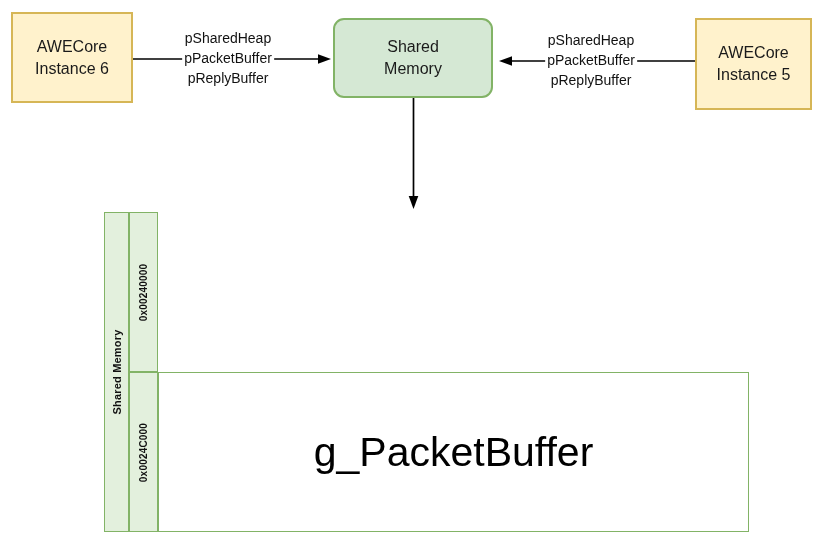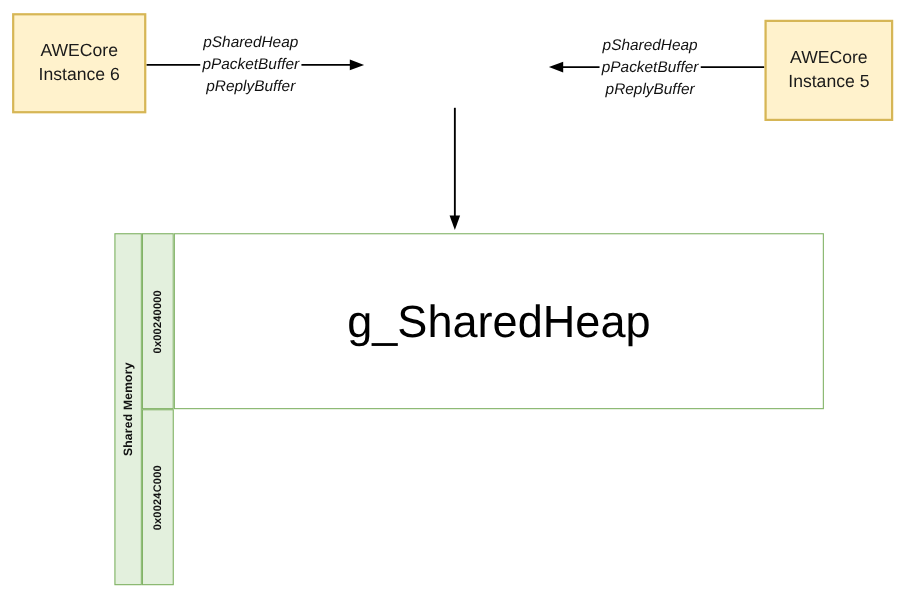--- a/index.html
+++ b/index.html
@@ -25,21 +25,21 @@
     border-radius:11px;
   }
   #inst0 { left:11px;  top:12px; width:122px; height:91px; }
   #inst1 { left:695px; top:18px; width:117px; height:92px; }
   #shmem { left:333px; top:18px; width:160px; height:80px; }
 
   .wires { position:absolute; left:0; top:0; width:835px; height:556px; pointer-events:none; }
 
   .edge-label {
     position:absolute; transform:translateX(-50%);
-    text-align:center; font-size:14px; line-height:20px; color:#111;font-style:italic;
+    text-align:center; font-size:14px; line-height:20px; color:#111;
   }
   .edge-label span { background:#fff; padding:0 2px; white-space:nowrap; }
   #edge-label-left  { left:228px; top:28px; }
   #edge-label-right { left:591px; top:30px; }
 
   
   .cell {
     position:absolute; box-sizing:border-box;
     border:1px solid var(--green-stroke,#82b366);
     display:flex; align-items:center; justify-content:center;
@@ -74,20 +74,24 @@
 
     <line x1="413.5" y1="98" x2="413.5" y2="198" stroke="#000" stroke-width="1.7"></line>
     <path d="M413.5 209 L408.7 196 L418.3 196 Z" fill="#000"></path>
   </svg>
 
   <div class="node yellow-box" id="inst0">
     <div class="nline">AWECore</div>
     <div class="nline">Instance 6</div>
   </div>
 
+  <div class="node green-box" id="shmem">
+    <div class="nline">Shared</div>
+    <div class="nline">Memory</div>
+  </div>
 
   <div class="node yellow-box" id="inst1">
     <div class="nline">AWECore</div>
     <div class="nline">Instance 5</div>
   </div>
 
   <div class="edge-label" id="edge-label-left">
     <div><span>pSharedHeap</span></div>
     <div><span>pPacketBuffer</span></div>
     <div><span>pReplyBuffer</span></div>
@@ -103,17 +107,17 @@
     <span class="vtext rowhead-text">Shared Memory</span>
   </div>
 
   <div class="cell header-cell" id="tbl-addr-0">
     <span class="vtext addr-text">0x00240000</span>
   </div>
   <div class="cell header-cell" id="tbl-addr-1">
     <span class="vtext addr-text">0x0024C000</span>
   </div>
 
-  <div class="cell body-cell" id="tbl-cell-0">
-    <span class="big-label">g_SharedHeap</span>
+  <div class="cell body-cell" id="tbl-cell-1">
+    <span class="big-label">g_PacketBuffer</span>
   </div>
 
 </div>
 
 </body></html>

